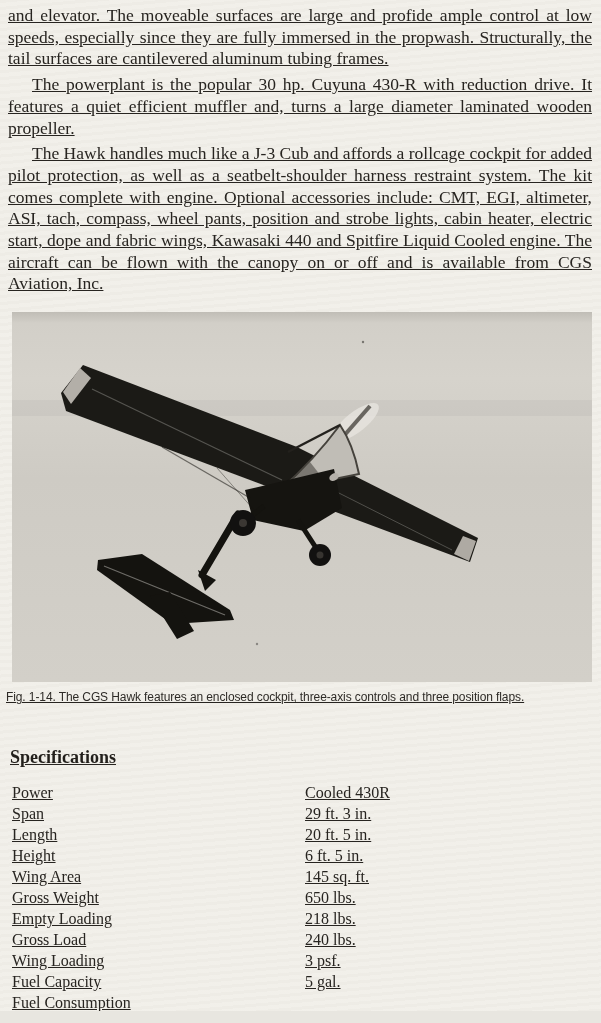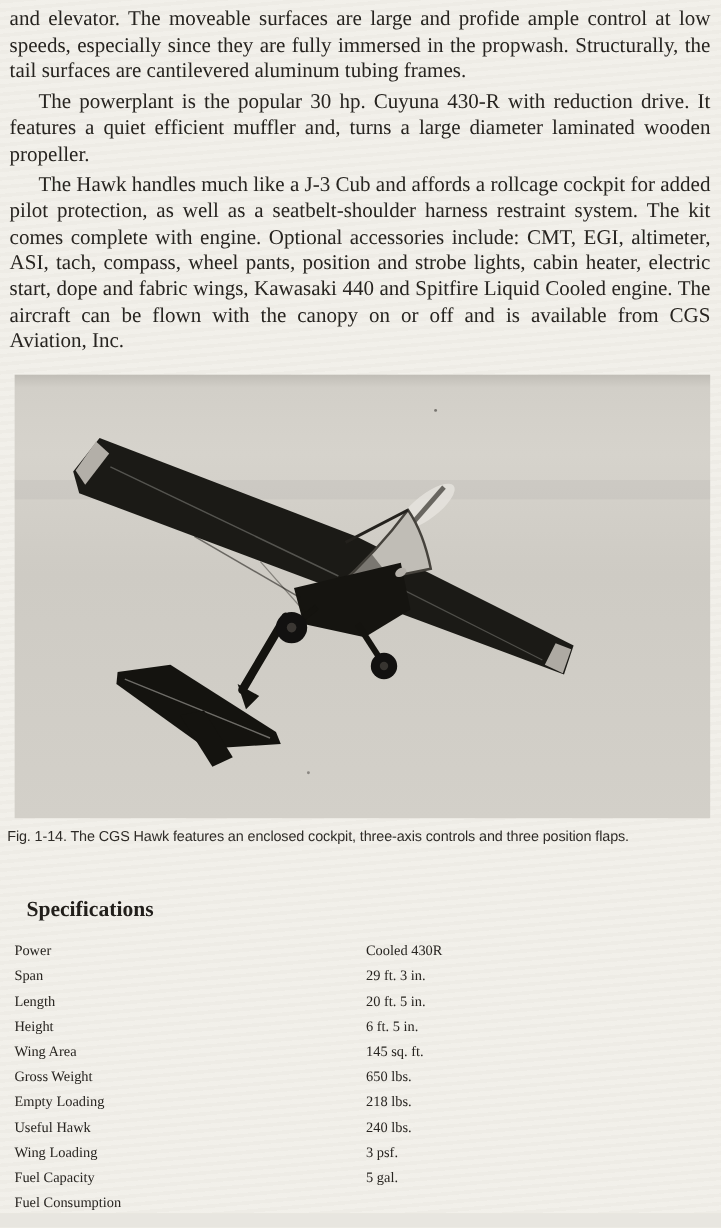--- a/index.html
+++ b/index.html
@@ -4,20 +4,21 @@
 <style>
   html,body{margin:0;padding:0;background:#e8e6e0;}
   .page{
     position:relative;
     width:601px;height:1011px;
     background:#f1efe9;
     background-image:repeating-linear-gradient(175deg, rgba(190,186,178,0.06) 0 3px, rgba(255,255,255,0.04) 3px 7px);
     overflow:hidden;
     font-family:"Liberation Serif", serif;
     color:#272420;
+    text-decoration:underline;
   }
   .body-text{padding:5px 9px 0 8px;}
   .body-text p{
     margin:0 0 4px 0;
     font-size:17.5px;
     line-height:21.7px;
     text-align:justify;
     color:#272420;
   }
   .body-text p.indent{text-indent:24px;}
@@ -30,30 +31,30 @@
   figure.photo svg{display:block;}
   .caption{
     margin:8px 12px 0 6px;
     font-family:"Liberation Sans", sans-serif;
     font-size:12px;
     letter-spacing:-0.1px;
     color:#2e2b27;
     white-space:nowrap;
   }
   .specs-heading{
-    margin:43px 0 0 22px;
+    margin:43px 0 0 10px;
     font-size:18px;
     font-weight:bold;
     color:#221f1b;
   }
   .specs{margin:14px 0 0 12px;}
   .spec-row{
     display:grid;
     grid-template-columns:293px 1fr;
-    font-size:12px;
+    font-size:16px;
     line-height:21px;
     color:#272420;
   }
   .spec-label,.spec-value{display:block;}
 </style>
 </head>
 <body>
 
 <div class="page">
 
@@ -142,21 +143,21 @@
     <span class="spec-label">Gross Weight</span>
     <span class="spec-value">650 lbs.</span>
   </div>
 
   <div class="spec-row">
     <span class="spec-label">Empty Loading</span>
     <span class="spec-value">218 lbs.</span>
   </div>
 
   <div class="spec-row">
-    <span class="spec-label">Useful Hawk</span>
+    <span class="spec-label">Gross Load</span>
     <span class="spec-value">240 lbs.</span>
   </div>
 
   <div class="spec-row">
     <span class="spec-label">Wing Loading</span>
     <span class="spec-value">3 psf.</span>
   </div>
 
   <div class="spec-row">
     <span class="spec-label">Fuel Capacity</span>

